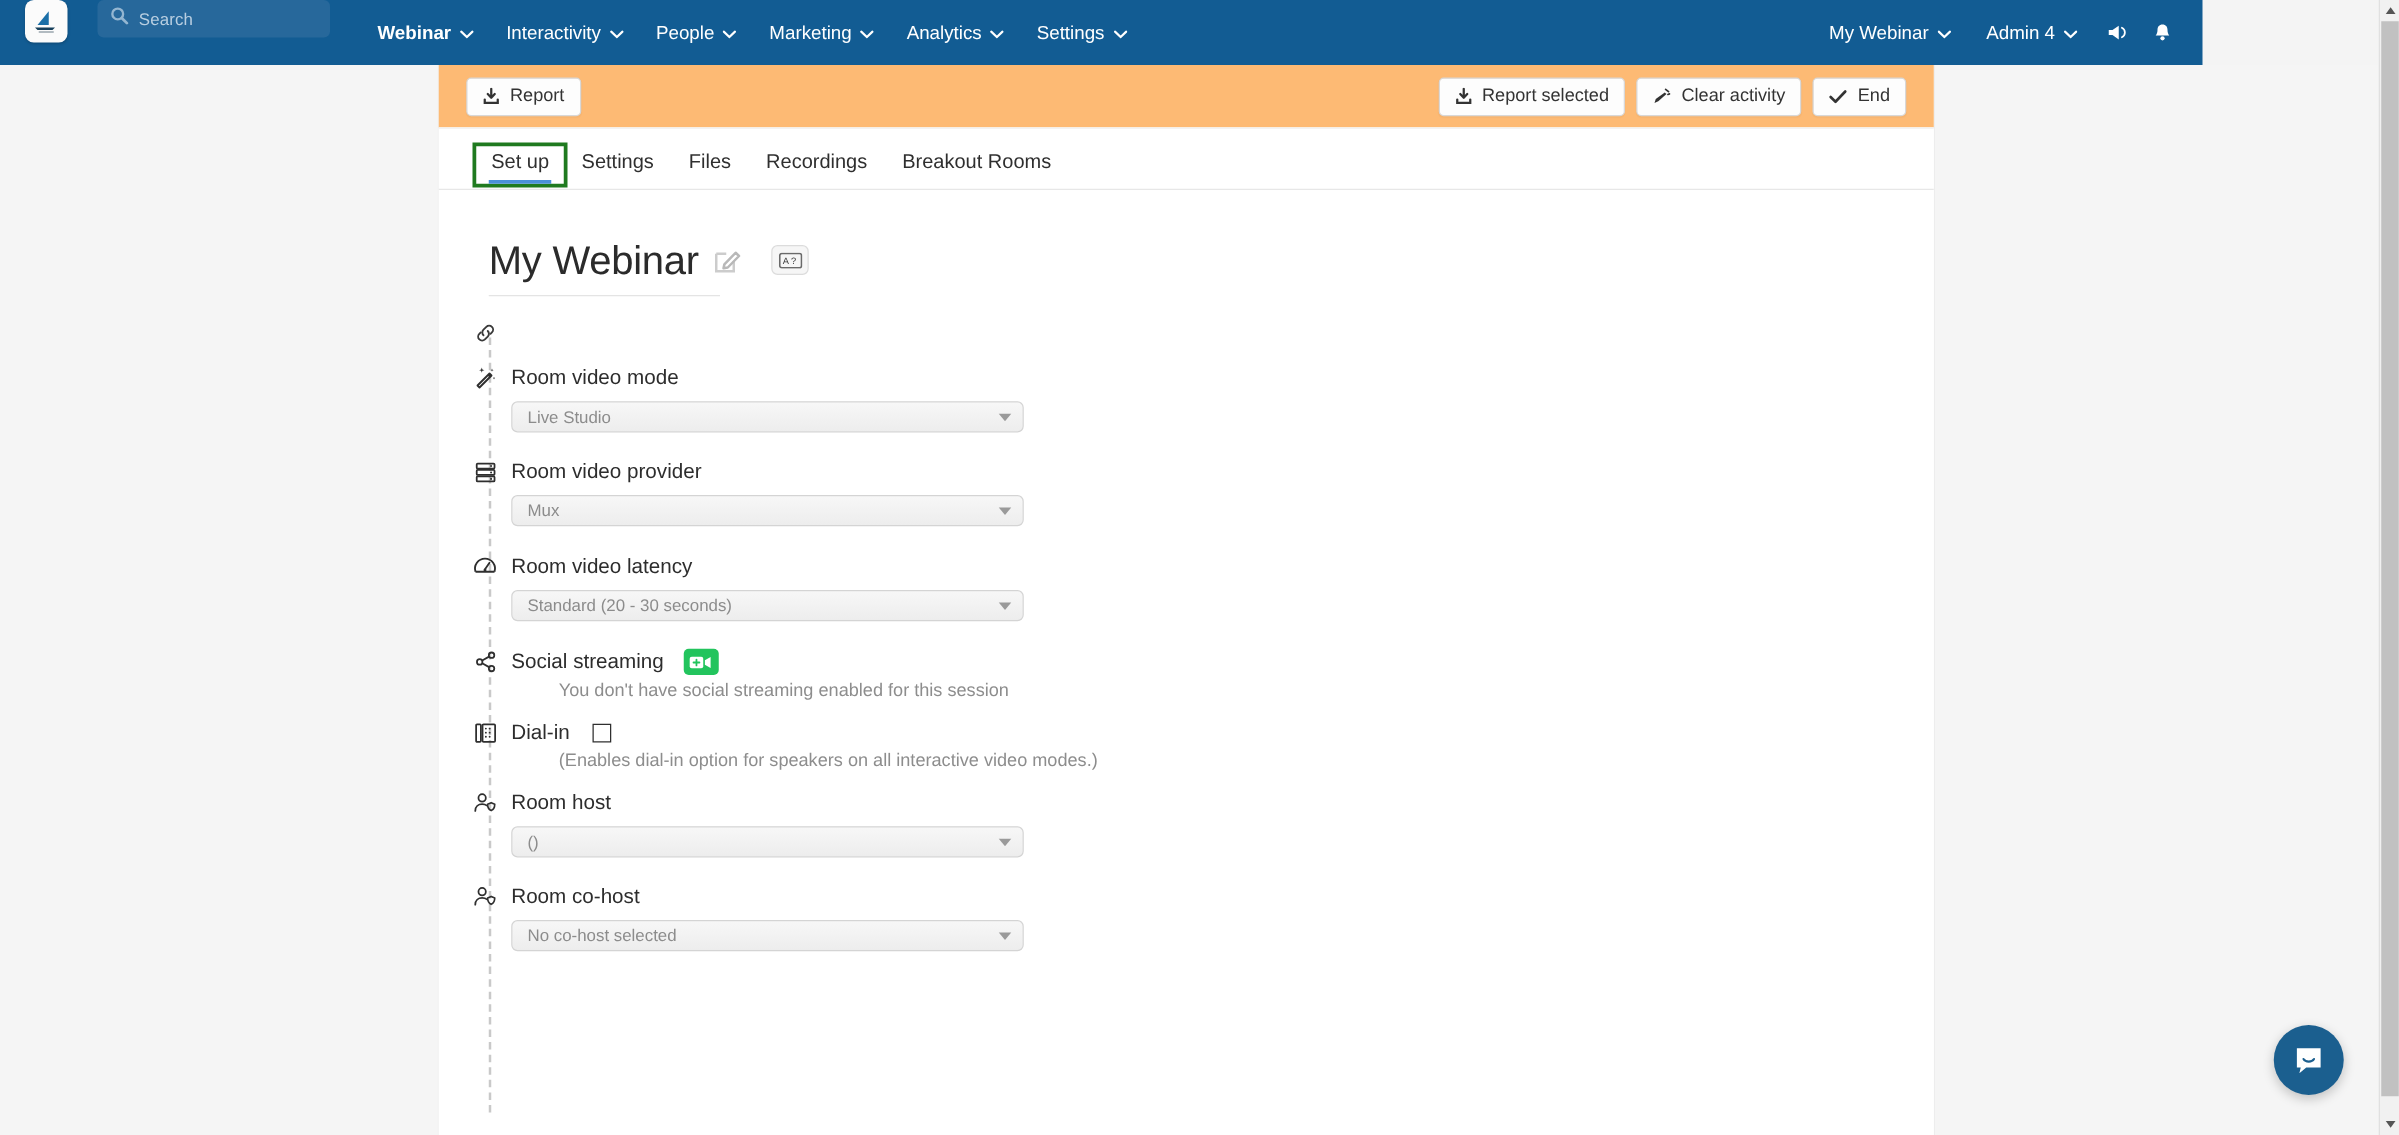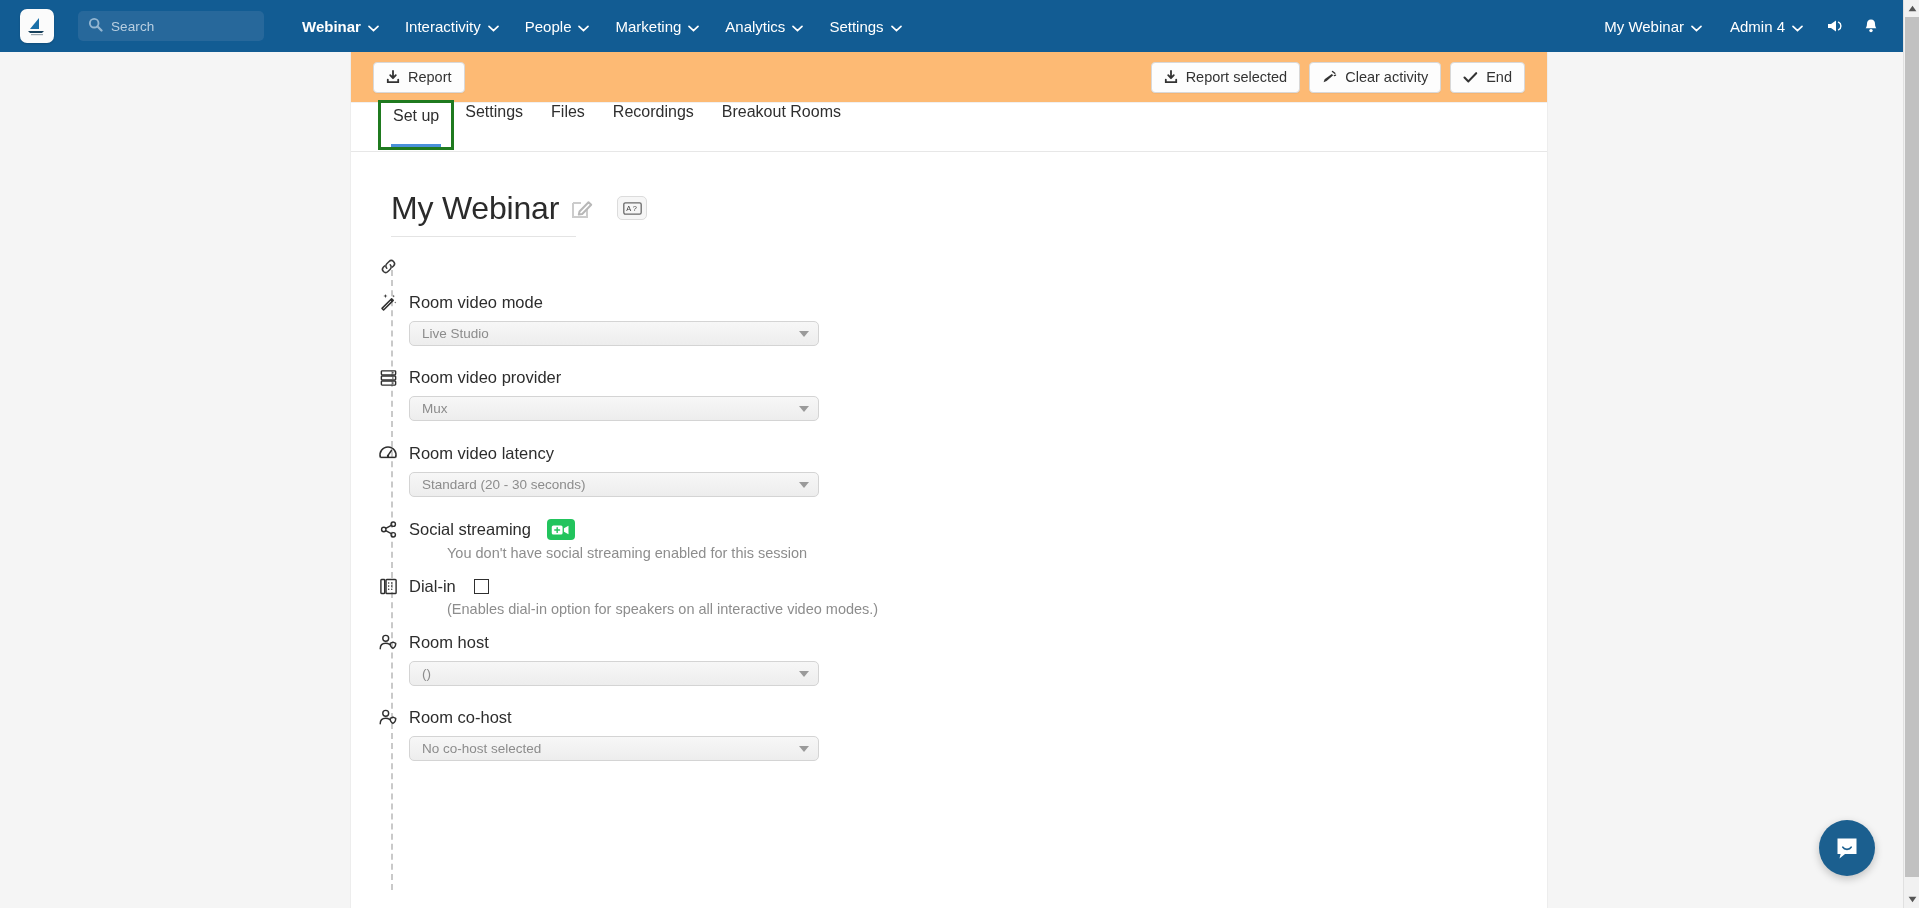--- a/index.html
+++ b/index.html
@@ -7,23 +7,23 @@
     margin: 0; padding: 0;
     width: 1919px; height: 908px;
     overflow: hidden;
     background: #f4f4f4;
     font-family: "Liberation Sans", sans-serif;
   }
 
   
   .navbar {
     position: absolute; top: 0; left: 0;
-    width: 1903px; height: 52px;
+    width: 1762px; height: 52px;
     background: #125c93;
-    display: flex; align-items: center;
+    display: flex; 
     z-index: 40;
   }
   .logo-tile {
     width: 34px; height: 34px;
     margin-left: 20px;
     border-radius: 7px;
     background: #fbfbfb;
     display: flex; align-items: center; justify-content: center;
     flex-direction: column;
     box-shadow: 0 1px 2px rgba(0,0,0,.18);
@@ -142,21 +142,21 @@
     gap: 9px;
   }
 
   
   .tabs-row {
     position: relative;
     height: 50px;
     border-top: 1px solid #f0f0f0;
     border-bottom: 1px solid #e7e7e7;
     background: #fff;
-    display: flex; 
+    display: flex; align-items: flex-end;
     padding-left: 30px;
   }
   .tab {
     position: relative;
     font-size: 16px;
     color: #2f2f2f;
     padding: 0 14px 12px 14px;
     cursor: pointer;
     white-space: nowrap;
   }

